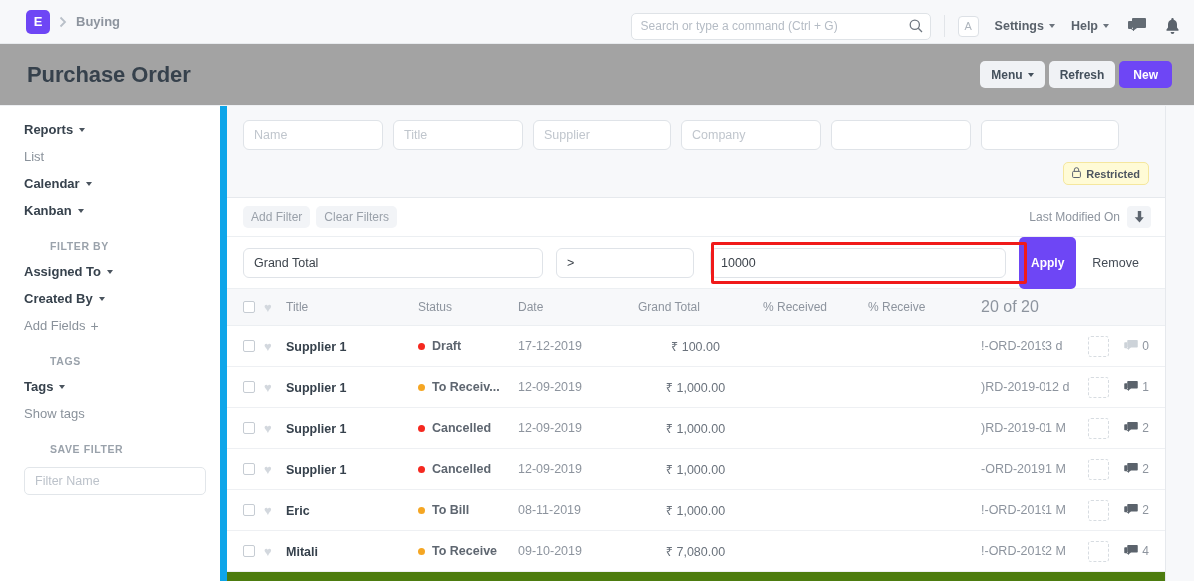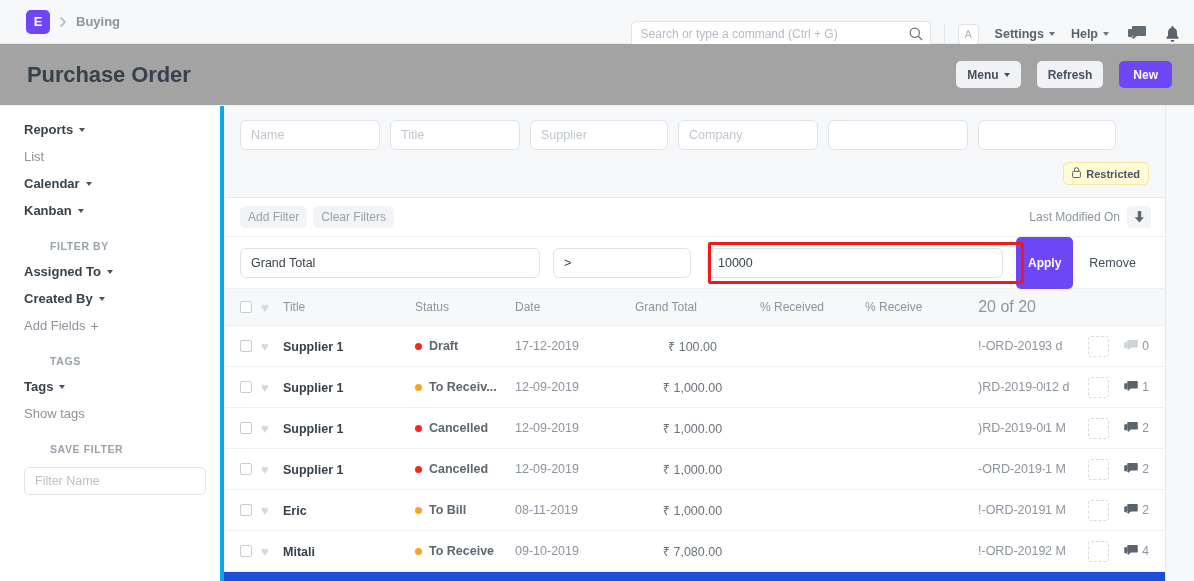--- a/index.html
+++ b/index.html
@@ -37,21 +37,21 @@
     font-size: 13px;
     display: flex; align-items: center;
   }
   .breadcrumb-link {
     color: #8d949e;
     font-size: 13px;
     font-weight: bold;
   }
   .nav-right {
     position: absolute;
-    right: 14px; top: 8px;
+    right: 14px; top: 0;
     height: 52px;
     display: flex; align-items: center;
   }
   .search-wrap {
     position: relative;
     width: 300px;
   }
   .search-input {
     width: 300px; height: 27px;
     border: 1px solid #dfe3e7;
@@ -116,21 +116,21 @@
     border-bottom: 1px solid #eef0f3;
   }
   .page-title {
     font-size: 22px;
     font-weight: bold;
     color: #36414c;
     letter-spacing: -0.1px;
   }
   .head-actions {
     position: absolute; right: 22px;
-    display: flex; align-items: center; gap: 16px;
+    display: flex; align-items: center; gap: 4px;
   }
   .btn {
     height: 27px;
     border-radius: 5px;
     font-size: 12px;
     font-weight: bold;
     display: flex; align-items: center; justify-content: center;
     padding: 0 11px;
     cursor: pointer;
     border: none;
@@ -196,22 +196,22 @@
   
   .main {
     flex: 1;
     background: #f7f8fa;
     position: relative;
     overflow: hidden;
   }
   .list-card {
     width: 946px;
     margin-left: 0;
-    background: #1d4ed8;
-    border-left: 4px solid #0ea5e9;
+    background: #4d7c0f;
+    border-left: 7px solid #0ea5e9;
     border-right: 1px solid #e6e9ed;
     min-height: 100%;
   }
 
   .filter-area {
     background: #f7f8fa;
     padding: 14px 16px 0 16px;
     border-bottom: 1px solid #e6e9ed;
   }
   .std-filters {

